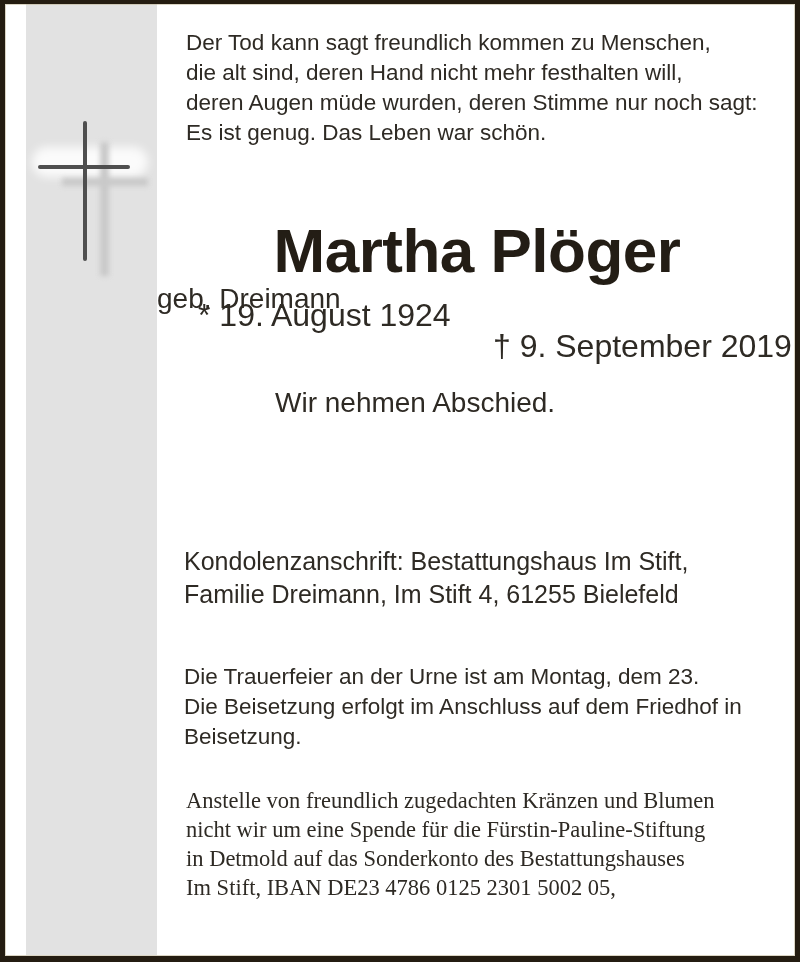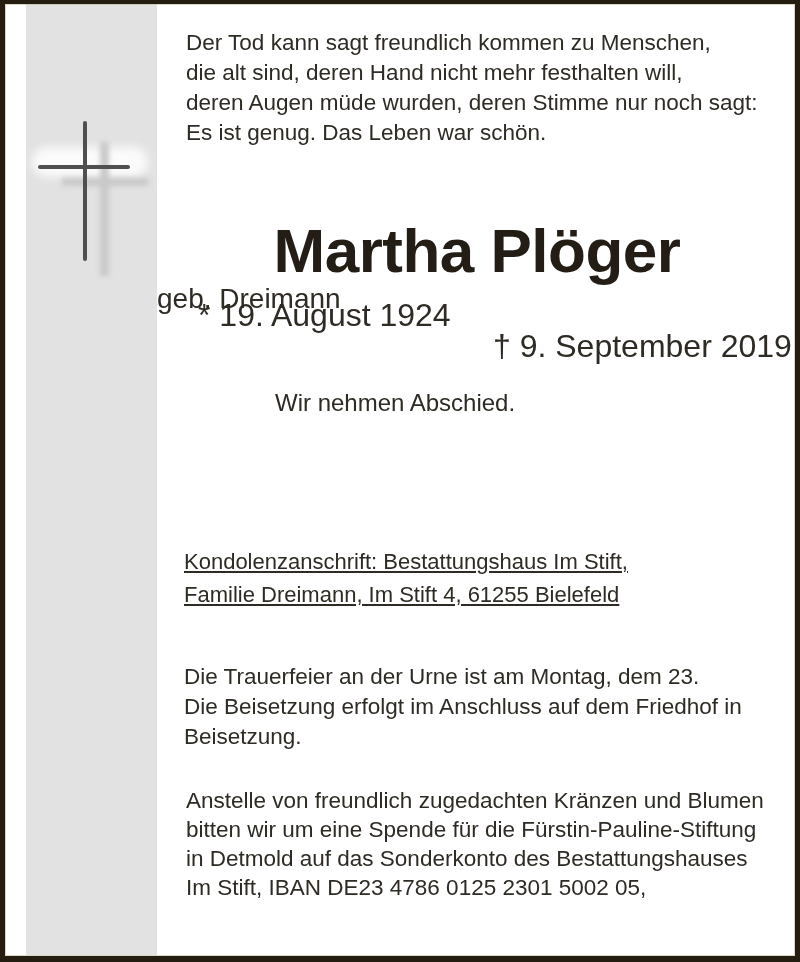--- a/index.html
+++ b/index.html
@@ -50,25 +50,25 @@
     left:157px;top:185px;width:640px;text-align:center;
     font-size:62px;line-height:62px;font-weight:bold;color:var(--name-text);
     letter-spacing:-.5px;
     margin-top:35px;
   }
   .maiden{left:157px;top:261px;width:640px;
     font-size:28px;line-height:28px;margin-top:24px;}
   .date{top:301px;font-size:32px;line-height:28px;}
   .birth{left:198px;}
   .death{left:493px;margin-top:31px;}
-  .farewell{left:275px;top:389px;font-size:24px;line-height:28px;}
+  .farewell{left:275px;top:389px;font-size:28px;line-height:28px;}
   .mourners{left:275px;top:428px;font-size:28px;line-height:32px;}
-  .condolence{left:184px;top:545px;font-size:22px;line-height:33px;text-decoration:underline;}
+  .condolence{left:184px;top:545px;font-size:25px;line-height:33px;}
   .service{left:184px;top:662px;font-size:22.5px;line-height:30px;}
-  .donation{left:186px;top:786px;font-size:22.5px;line-height:29px;}
+  .donation{left:186px;top:786px;font-size:22.5px;line-height:29px;font-family:Liberation Serif, serif;}
 </style>
 </head>
 <body>
 
 <div class="frame"></div>
 
 <div class="sidebar">
   <div class="cross-wrap">
     <div class="halo"></div>
     <div class="sh-v"></div>
@@ -103,18 +103,18 @@
   </div>
 
   <div class="blk service">
     <div>Die Trauerfeier an der Urne ist am Montag, dem 23.</div>
     <div>Die Beisetzung erfolgt im Anschluss auf dem Friedhof in</div>
     <div>Beisetzung.</div>
   </div>
 
   <div class="blk donation">
     <div>Anstelle von freundlich zugedachten Kränzen und Blumen</div>
-    <div>bitten wir um eine Spende für die Fürstin-Pauline-Stiftung</div>
+    <div>nicht wir um eine Spende für die Fürstin-Pauline-Stiftung</div>
     <div>in Detmold auf das Sonderkonto des Bestattungshauses</div>
     <div>Im Stift, IBAN DE23 4786 0125 2301 5002 05,</div>
   </div>
 
 </div>
 
 </body></html>

